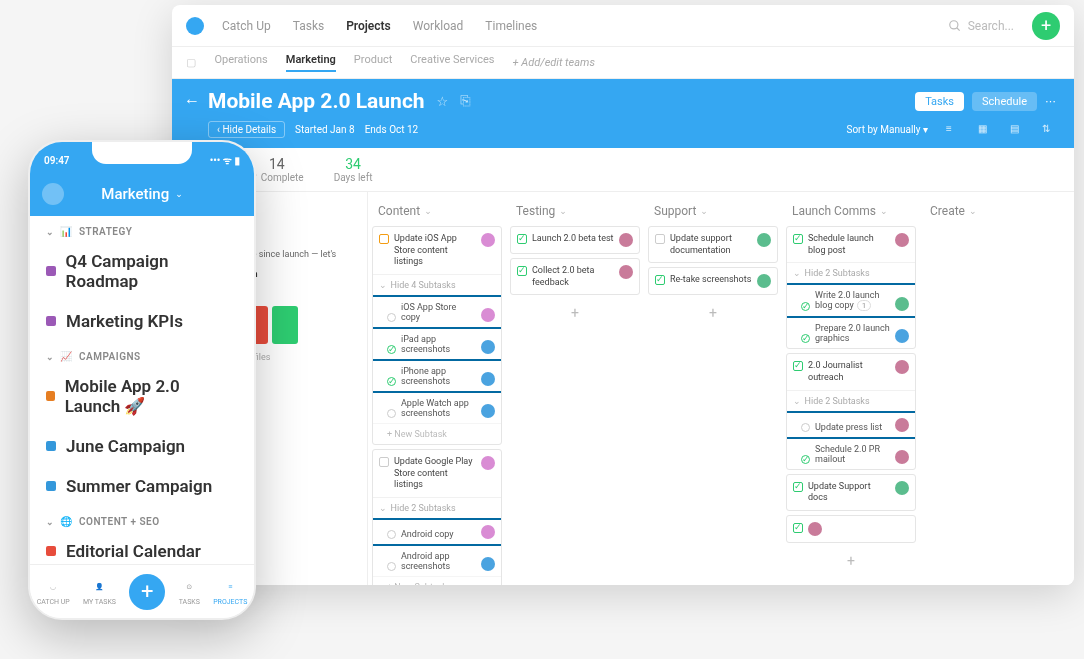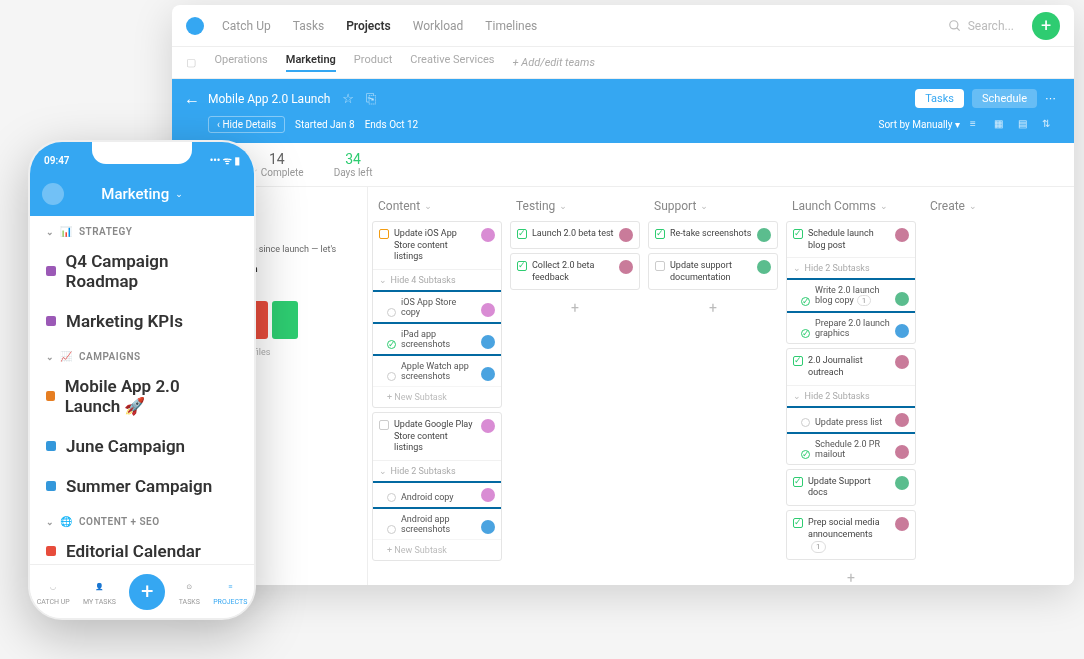--- a/index.html
+++ b/index.html
@@ -13,29 +13,29 @@
 .search{margin-left:auto;display:flex;align-items:center;gap:6px;color:#bbb;font-size:12px}
 .search-icon{width:14px;height:14px}
 .add-btn{width:28px;height:28px;border-radius:50%;background:#2ecc71;color:#fff;display:flex;align-items:center;justify-content:center;font-size:18px;cursor:pointer}
 .teambar{height:32px;display:flex;align-items:center;padding:0 14px;gap:18px;font-size:11px;color:#aaa;border-bottom:1px solid #eee}
 .teambar .team-item{cursor:pointer}
 .teambar .active{color:#333;font-weight:600;border-bottom:2px solid #35a7f2;padding-bottom:4px}
 .teambar .add-teams{font-style:italic}
 .project-hdr{background:#35a7f2;color:#fff;padding:10px 18px 10px 36px}
 .ph-row1{display:flex;align-items:center;gap:12px}
 .back-arrow{position:absolute;left:12px;color:#fff;font-size:16px}
-.proj-title{font-size:12px;font-weight:400}
+.proj-title{font-size:21px;font-weight:700}
 .star{opacity:.7;font-size:13px}
 .ph-right{margin-left:auto;display:flex;align-items:center;gap:8px;font-size:11px}
 .pill{background:rgba(255,255,255,.25);padding:3px 10px;border-radius:4px;cursor:pointer}
 .pill.solid{background:#fff;color:#35a7f2}
 .ellipsis{cursor:pointer}
 .ph-row2{display:flex;align-items:center;gap:10px;margin-top:8px;font-size:10px}
 .hide-det{border:1px solid rgba(255,255,255,.4);padding:2px 8px;border-radius:3px;cursor:pointer}
-.ph-right2{margin-left:auto;display:flex;align-items:center;gap:10px}
+.ph-right2{margin-left:auto;display:flex;align-items:center;gap:18px}
 .sort{cursor:pointer}
 .vicon{width:14px;height:14px;opacity:.8;cursor:pointer}
 .stats-row{display:flex;align-items:center;gap:30px;padding:8px 40px;border-bottom:1px solid #eee;font-size:10px;color:#999}
 .stat{text-align:center}
 .stat .num{font-size:14px;color:#666;display:block}
 .stat.green .num{color:#2ecc71}
 .board{flex:1;display:flex;overflow-x:auto;background:#fff}
 .detail-pane{width:196px;padding:8px 10px;font-size:10px;color:#666;border-right:1px solid #eee;overflow:hidden}
 .avatar{width:20px;height:20px;border-radius:50%;display:inline-block}
 .detail-pane .av-row{display:flex;gap:6px;align-items:center;margin:6px 0}
@@ -185,20 +185,25 @@
               <span class="chk circ circ"></span>
               <span class="sub-txt">iOS App Store copy</span>
               <span class="asgn" style="background:#d98cd4"></span>
             </div>
             <div class="sub">
               <span class="chk circ done"></span>
               <span class="sub-txt">iPad app screenshots</span>
               <span class="asgn" style="background:#4aa3e0"></span>
             </div>
             <div class="sub">
+              <span class="chk circ done"></span>
+              <span class="sub-txt">iPhone app screenshots</span>
+              <span class="asgn" style="background:#4aa3e0"></span>
+            </div>
+            <div class="sub">
               <span class="chk circ circ"></span>
               <span class="sub-txt">Apple Watch app screenshots</span>
               <span class="asgn" style="background:#4aa3e0"></span>
             </div>
             <div class="new-sub">+  New Subtask</div>
           </div>
           <div class="card">
             <div class="card-main">
               <span class="chk "></span>
               <span class="card-txt">Update Google Play Store content listings</span>
@@ -233,32 +238,32 @@
               <span class="card-txt">Collect 2.0 beta feedback</span>
               <span class="asgn" style="background:#c97b9a"></span>
             </div>
           </div>
           <div class="add-card">+</div>
         </div>
         <div class="col">
           <div class="col-title">Support <span class="chev">⌄</span></div>
           <div class="card">
             <div class="card-main">
-              <span class="chk done"></span>
-              <span class="card-txt">Re-take screenshots</span>
-              <span class="asgn" style="background:#5bbd8e"></span>
-            </div>
-          </div>
-          <div class="card">
-            <div class="card-main">
               <span class="chk "></span>
               <span class="card-txt">Update support documentation</span>
               <span class="asgn" style="background:#5bbd8e"></span>
             </div>
           </div>
+          <div class="card">
+            <div class="card-main">
+              <span class="chk done"></span>
+              <span class="card-txt">Re-take screenshots</span>
+              <span class="asgn" style="background:#5bbd8e"></span>
+            </div>
+          </div>
           <div class="add-card">+</div>
         </div>
         <div class="col">
           <div class="col-title">Launch Comms <span class="chev">⌄</span></div>
           <div class="card">
             <div class="card-main">
               <span class="chk done"></span>
               <span class="card-txt">Schedule launch blog post</span>
               <span class="asgn" style="background:#c97b9a"></span>
             </div>
@@ -295,21 +300,20 @@
           <div class="card">
             <div class="card-main">
               <span class="chk done"></span>
               <span class="card-txt">Update Support docs</span>
               <span class="asgn" style="background:#5bbd8e"></span>
             </div>
           </div>
           <div class="card">
             <div class="card-main">
               <span class="chk done"></span>
-              <span class="card-txt">Prep social media announcements<span class="cnt-badge">1</span></span>
               <span class="asgn" style="background:#c97b9a"></span>
             </div>
           </div>
           <div class="add-card">+</div>
         </div>
         <div class="col create">
           <div class="col-title">Create <span class="chev">⌄</span></div>
         </div>
       </div>
   </div>

